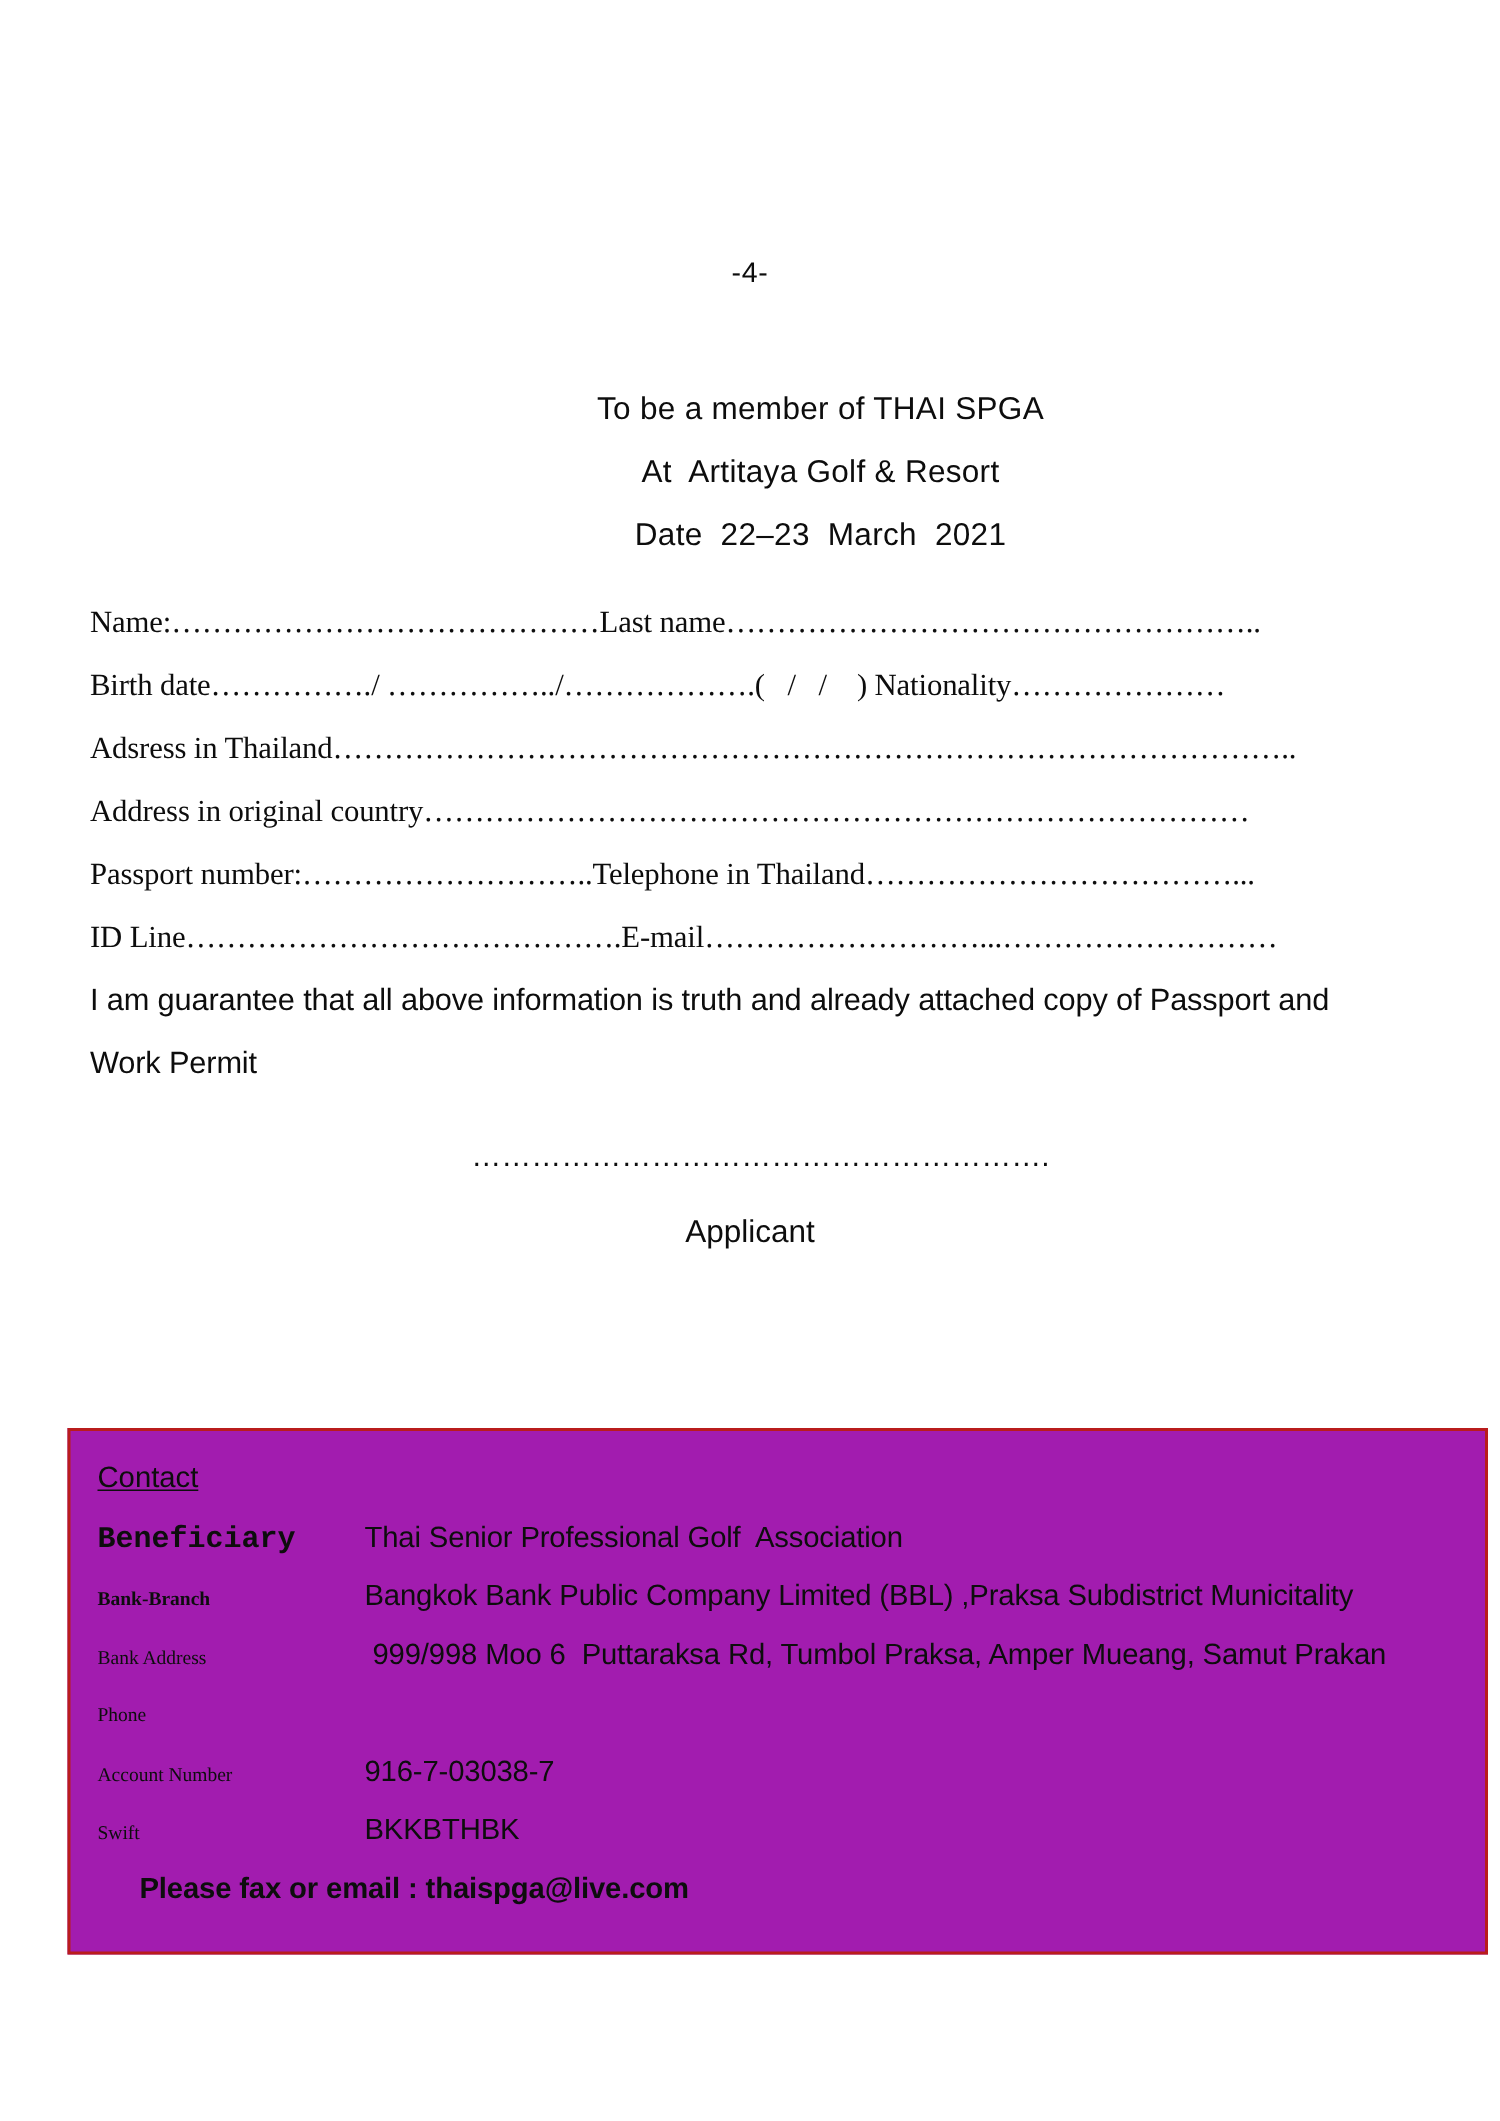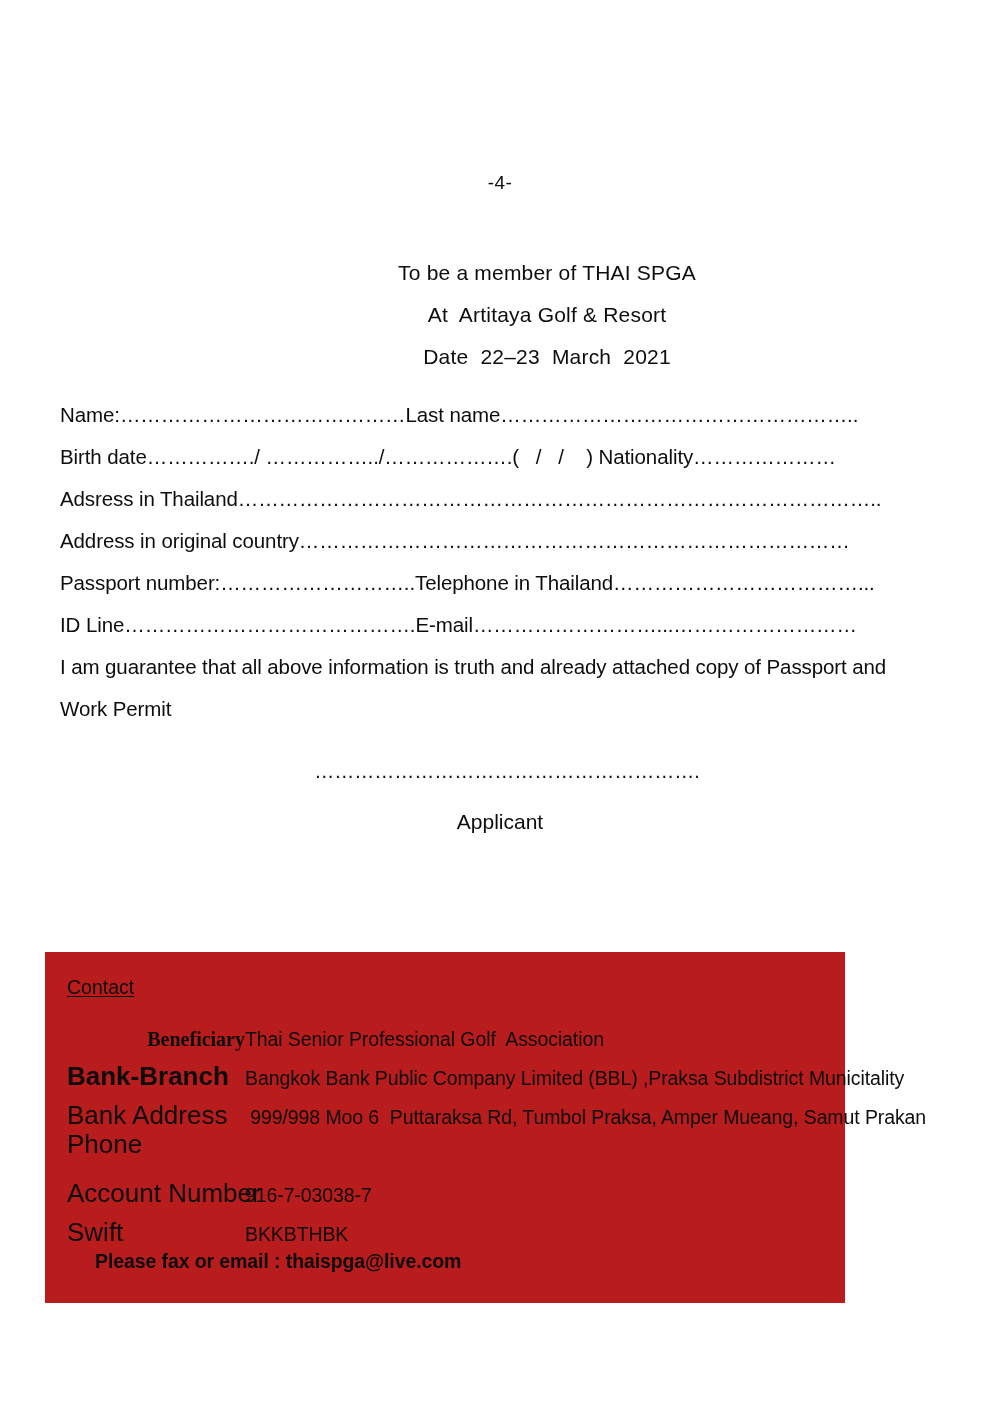--- a/index.html
+++ b/index.html
@@ -50,20 +50,21 @@
     letter-spacing: 0.2px;
     white-space: pre;
   }
 
   
   .form-block {
     position: absolute;
     top: 394px;
     left: 60px;
     width: 870px;
+    font-family: Liberation Serif, serif;
   }
   .form-line {
     font-size: 20.5px;
     line-height: 42px;
     height: 42px;
     white-space: pre;
     overflow: hidden;
     letter-spacing: -0.1px;
   }
 
@@ -100,25 +101,25 @@
     font-size: 21px;
     line-height: 40px;
     margin-top: 12px;
   }
 
   
   .contact-box {
     position: absolute;
     left: 45px;
     top: 952px;
-    width: 800px;
+    width: 947px;
     height: 351px;
-    border: 4px solid #b91c1c;
+    border: 2px solid #b91c1c;
     box-sizing: border-box;
-    background: #b91c1c;
+    background: #a21caf;
   }
   .contact-inner {
     padding: 12px 0 0 18px;
   }
   .contact-title {
     font-size: 19.5px;
     line-height: 38px;
     text-decoration: underline;
     text-underline-offset: 2px;
     display: inline-block;
@@ -128,37 +129,36 @@
   }
   .contact-row {
     display: flex;
     align-items: baseline;
     line-height: 39px;
     height: 39px;
   }
   .contact-label {
     width: 178px;
     flex: 0 0 178px;
-    font-size: 26px;
-    white-space: pre;
+    font-size: 13px;
+    white-space: pre;
+    font-family: Liberation Serif, serif;
   }
   .contact-label.bold-sans {
     font-weight: bold;
   }
   .contact-label.bold-serif {
-    font-family: Liberation Serif, serif;
+    font-family: Liberation Mono, monospace;
     font-weight: bold;
     font-size: 20px;
-    text-align: right;
   }
   .contact-value {
     font-size: 19.5px;
     white-space: pre;
     letter-spacing: -0.1px;
-    margin-top: 12px;
   }
   .contact-footer {
     font-size: 19.5px;
     font-weight: bold;
     line-height: 39px;
     height: 39px;
     white-space: pre;
     letter-spacing: -0.1px;
     margin-left: 28px;
   }

